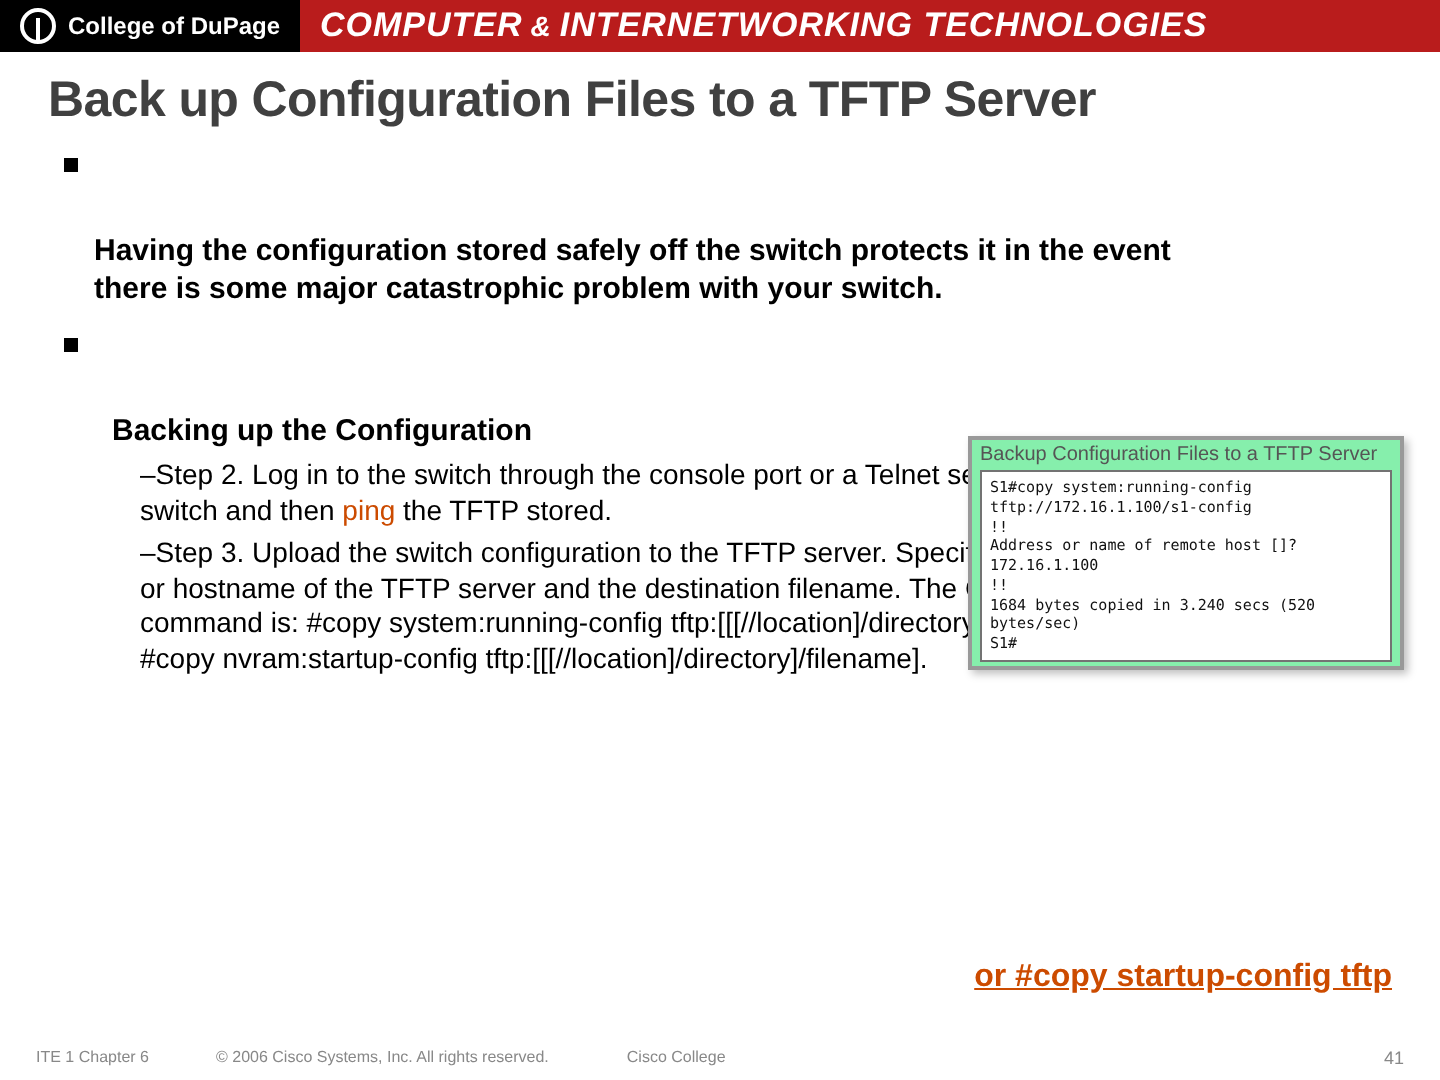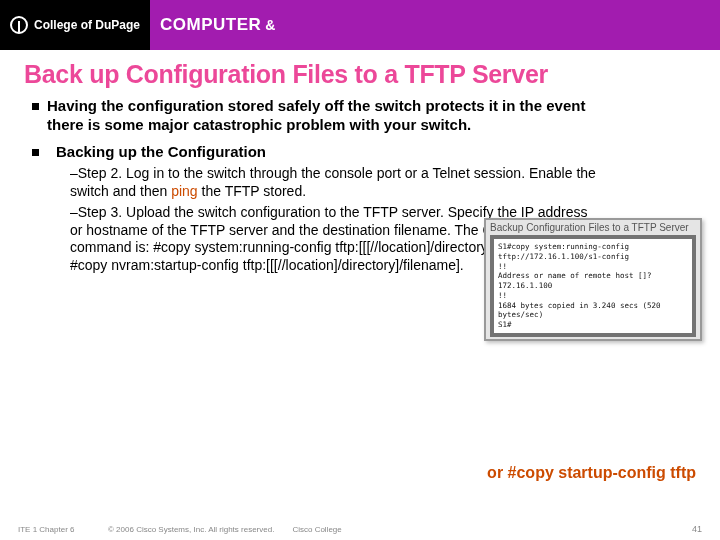--- a/index.html
+++ b/index.html
@@ -1,52 +1,53 @@
 <!DOCTYPE html>
 <html><head>
 <meta charset="utf-8">
 <style>
   * { box-sizing: border-box; margin: 0; padding: 0; }
   body { width: 720px; height: 540px; font-family: Arial, Helvetica, sans-serif; background: #fff; position: relative; overflow: hidden; }
-  .header-bar { width: 100%; height: 50px; background: #000; display: flex; align-items: stretch; }
+  .header-bar { width: 100%; height: 26px; background: #000; display: flex; align-items: stretch; }
   .cod-block { display: flex; align-items: center; padding: 0 10px; gap: 6px; }
   .cod-circle { width: 18px; height: 18px; border: 2px solid #fff; border-radius: 50%; position: relative; }
   .cod-circle::after { content: ""; position: absolute; width: 2px; height: 12px; background:#fff; left: 50%; top: 3px; transform: translateX(-50%);}
   .cod-text { color: #fff; font-size: 12px; font-weight: bold; }
-  .teal-block { flex: 1; background: #a21caf; display: flex; align-items: center; padding: 0 10px; color: #fff; font-weight: bold; font-size: 17px; letter-spacing: 0.5px; font-family: "Arial Black", Arial, sans-serif; white-space: nowrap; overflow:hidden;}
+  .teal-block { flex: 1; background: #b91c1c; display: flex; align-items: center; padding: 0 10px; color: #fff; font-weight: bold; font-size: 17px; letter-spacing: 0.5px; font-family: "Arial Black", Arial, sans-serif; white-space: nowrap; overflow:hidden;font-style:italic;}
   .teal-block .amp { font-size: 14px; margin: 0 4px; }
   .content { padding: 10px 24px 0 24px; }
-  .slide-title { color: #ec4899; font-size: 25px; font-weight: bold; margin-bottom: 8px; letter-spacing: -0.3px; }
+  .slide-title { color: #404040; font-size: 25px; font-weight: bold; margin-bottom: 8px; letter-spacing: -0.3px; }
   .level1 { display:flex; gap:8px; margin: 4px 0 2px 8px; }
   .sq { width: 7px; height:7px; background:#000; flex-shrink:0; margin-top:6px;}
-  .level1-text { font-size: 15px; font-weight: bold; max-width: 560px; line-height:1.25;}
+  .level1-text { font-size: 15px; font-weight: bold; max-width: 560px; line-height:1.25;margin-top:44px;}
   .level1-text.normal { font-weight: 600; font-size:15px;}
   .level2 { margin: 4px 0 2px 46px; font-size: 14px; max-width: 530px; line-height:1.25;}
   .orange { color: #cc4b00; margin-top: 32px; }
-  .callout { position:absolute; right: 18px; top: 218px; width: 218px; border: 2px solid #999; background:#e5e5e5; font-size:8px; font-family: monospace; padding: 2px 4px; box-shadow: 2px 2px 4px rgba(0,0,0,0.25);}
+  .callout { position:absolute; right: 18px; top: 218px; width: 218px; border: 2px solid #999; background:#86efac; font-size:8px; font-family: monospace; padding: 2px 4px; box-shadow: 2px 2px 4px rgba(0,0,0,0.25);}
   .callout-title { font-family: Arial, sans-serif; font-size:10px; margin-bottom:2px; color:#555;}
-  .callout-box { border:4px solid #737373; background:#fff; padding:3px 4px; font-size:7.5px; line-height:1.3; color:#111; white-space:pre-wrap;}
-  .orange-line { position:absolute; right: 24px; top: 464px; font-size:16px; font-weight:bold; color:#cc4b00;}
-  .footer { position:absolute; bottom:6px; left:0; width:100%; display:flex; align-items:center; font-size:8px; color:#888; padding: 0 18px;}
+  .callout-box { border:1px solid #737373; background:#fff; padding:3px 4px; font-size:7.5px; line-height:1.3; color:#111; white-space:pre-wrap;}
+  .orange-line { position:absolute; right: 24px; top: 480px; font-size:16px; font-weight:bold; color:#cc4b00;text-decoration:underline;}
+  .footer { position:absolute; bottom:6px; left:0; width:100%; display:flex; font-size:8px; color:#888; padding: 0 18px;}
   .footer .chap { width: 90px;}
-  .footer .copy { flex:0 0 auto; margin-right: 18px;}
+  .footer .copy { flex:0 0 auto; margin-right: 39px;}
   .footer .pub { flex:0 0 auto; }
   .footer .pg { margin-left:auto; font-size:9px; color:#888;}
 </style>
 </head>
 <body>
 
 <div class="header-bar">
   <div class="cod-block">
     <div class="cod-circle"></div>
     <div class="cod-text">College of DuPage</div>
   </div>
   <div class="teal-block">
     <span>COMPUTER</span>
     <span class="amp">&amp;</span>
+    <span>INTERNETWORKING TECHNOLOGIES</span>
   </div>
 </div>
 
 <div class="content">
   <div class="slide-title">Back up Configuration Files to a TFTP Server</div>
 
   <div class="level1">
     <div class="sq"></div>
     <div class="level1-text">Having the configuration stored safely off the switch protects it in the event there is some major catastrophic problem with your switch.</div>
   </div>

